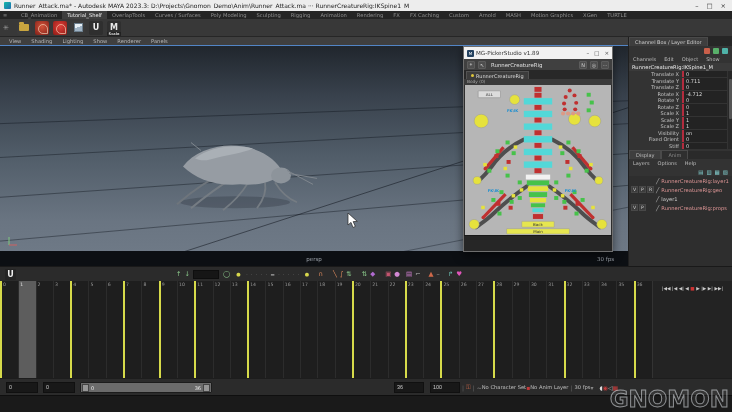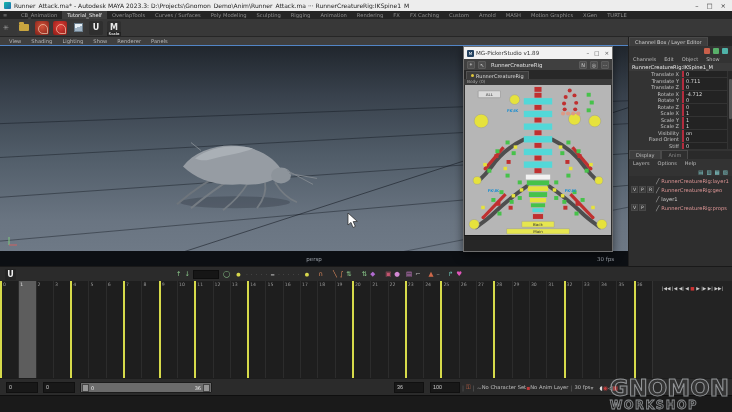--- a/index.html
+++ b/index.html
@@ -687,15 +687,14 @@
     <span class="rb-ic" style="color:#ddd;">◖</span>
     <span class="rb-ic" style="color:#c23b3b;">◉</span>
     <span class="rb-ic" style="color:#bbb;">◁</span>
     <span class="rb-ic" style="color:#c23b3b;">▦</span>
   </div>
 
   <div class="bottomstrip"></div>
 
   <div class="watermark">
     <div class="wm1">GNOMON</div>
-    <div class="wm2">WORKSHOP</div>
   </div>
 </div>
 
 </body></html>

